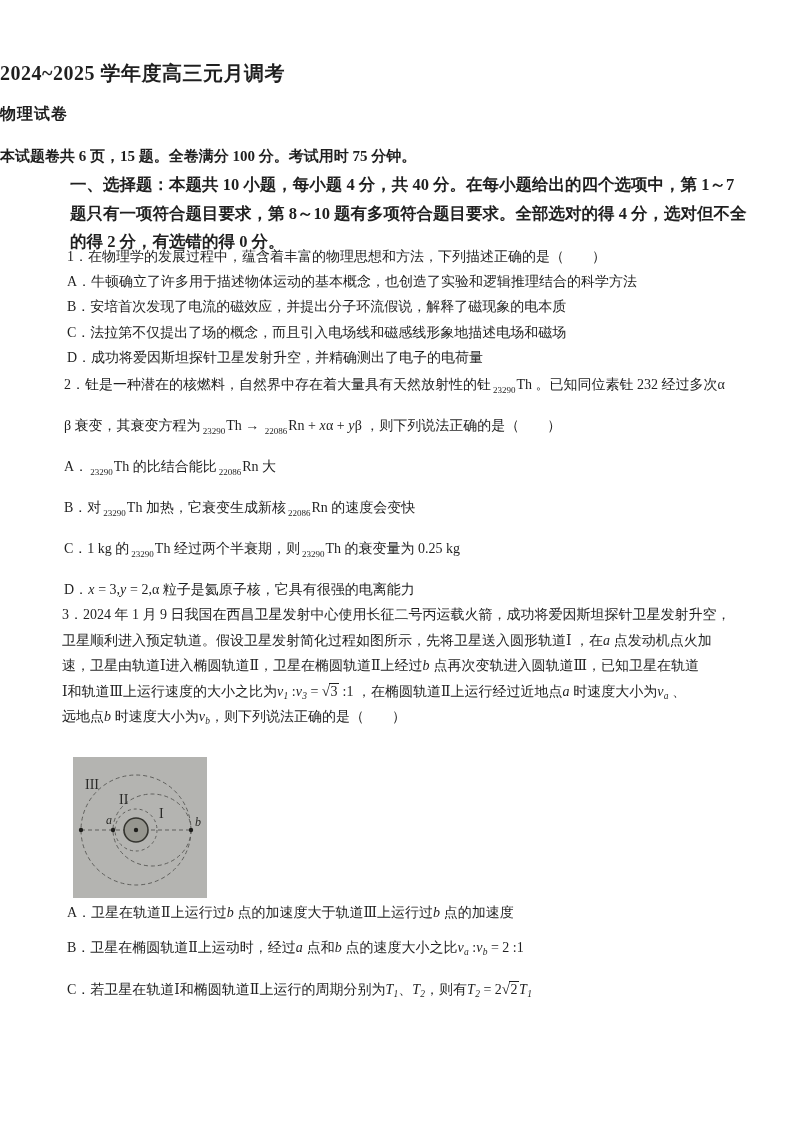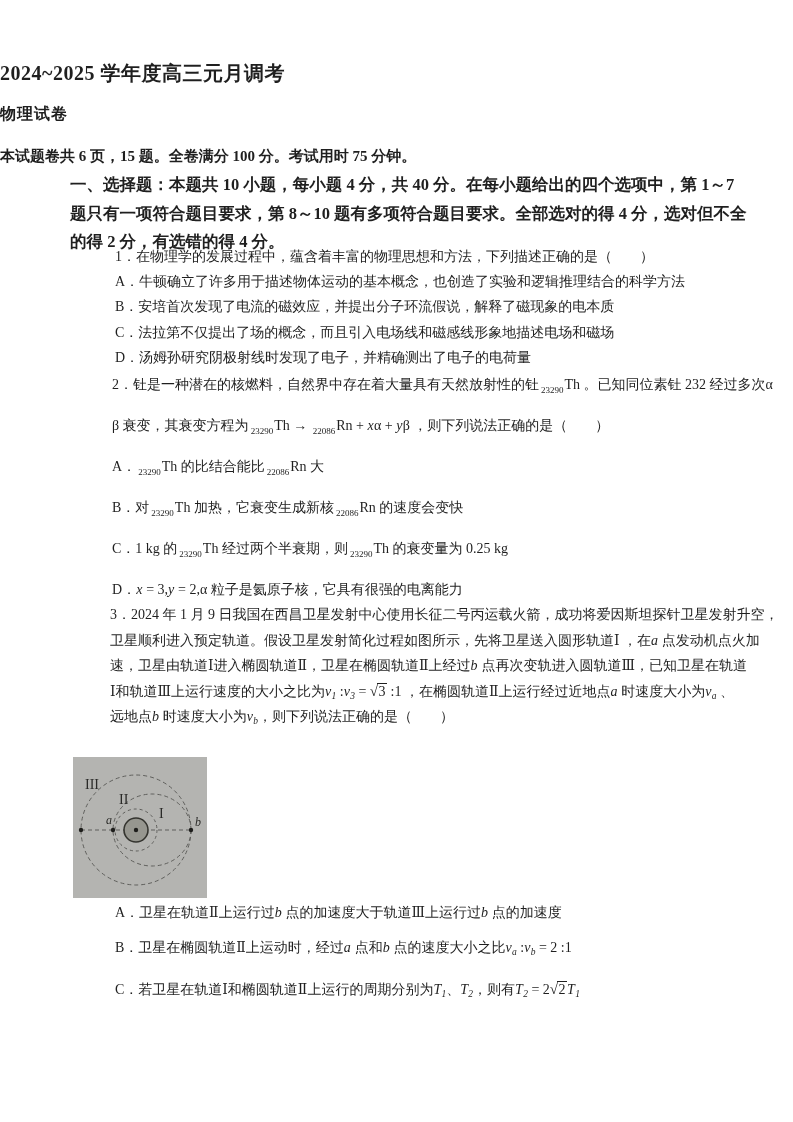--- a/index.html
+++ b/index.html
@@ -15,21 +15,21 @@
   .center { left:0; right:0; text-align:left; }
 
   .title1 { top:60px;  font-size:20px; font-weight:bold; letter-spacing:0.5px; }
   .title2 { top:104px; font-size:16px; font-weight:bold; letter-spacing:1px; }
   .info   { top:147px; font-size:15px; font-weight:bold; }
 
   .section { top:171px; left:70px; width:676px; font-size:16.5px; font-weight:bold; }
   .section .line { line-height:28.5px; white-space:nowrap; }
 
   .q { font-size:14px; }
-  .q .line { white-space:nowrap;margin-left:48px; }
+  .q .line { white-space:nowrap; }
 
   .q1 { top:244px; left:67px; }
   .q1 .line { line-height:25.2px; }
 
   .q2 { top:372px; left:64px; }
   .q2 .line { line-height:25px; margin-bottom:16px; }
 
   .q3 { top:602px; left:62px; }
   .q3 .line { line-height:25.6px; }
 
@@ -64,29 +64,29 @@
 </head>
 <body>
 
 <div class="abs center title1">2024~2025 学年度高三元月调考</div>
 <div class="abs center title2">物理试卷</div>
 <div class="abs center info">本试题卷共 6 页，15 题。全卷满分 100 分。考试用时 75 分钟。</div>
 
 <div class="abs section">
   <div class="line">一、选择题：本题共 10 小题，每小题 4 分，共 40 分。在每小题给出的四个选项中，第 1～7</div>
   <div class="line">题只有一项符合题目要求，第 8～10 题有多项符合题目要求。全部选对的得 4 分，选对但不全</div>
-  <div class="line">的得 2 分，有选错的得 4 分。</div>
+  <div class="line">的得 2 分，有选错的得 0 分。</div>
 </div>
 
 <div class="abs q q1">
   <div class="line">1．在物理学的发展过程中，蕴含着丰富的物理思想和方法，下列描述正确的是（　　）</div>
   <div class="line">A．牛顿确立了许多用于描述物体运动的基本概念，也创造了实验和逻辑推理结合的科学方法</div>
   <div class="line">B．安培首次发现了电流的磁效应，并提出分子环流假说，解释了磁现象的电本质</div>
   <div class="line">C．法拉第不仅提出了场的概念，而且引入电场线和磁感线形象地描述电场和磁场</div>
-  <div class="line">D．汤姆孙研究阴极射线时发现了电子，并精确测出了电子的电荷量</div>
+  <div class="line">D．成功将爱因斯坦探针卫星发射升空，并精确测出了电子的电荷量</div>
 </div>
 
 <div class="abs q q2">
   <div class="line">2．钍是一种潜在的核燃料，自然界中存在着大量具有天然放射性的钍<span class="nuc"><span class="scripts">
           <span>232</span>
           <span>90</span>
         </span><span class="sym">Th</span></span> 。已知同位素钍 232 经过多次α</div>
   <div class="line">β 衰变，其衰变方程为<span class="nuc"><span class="scripts">
           <span>232</span>
           <span>90</span>

